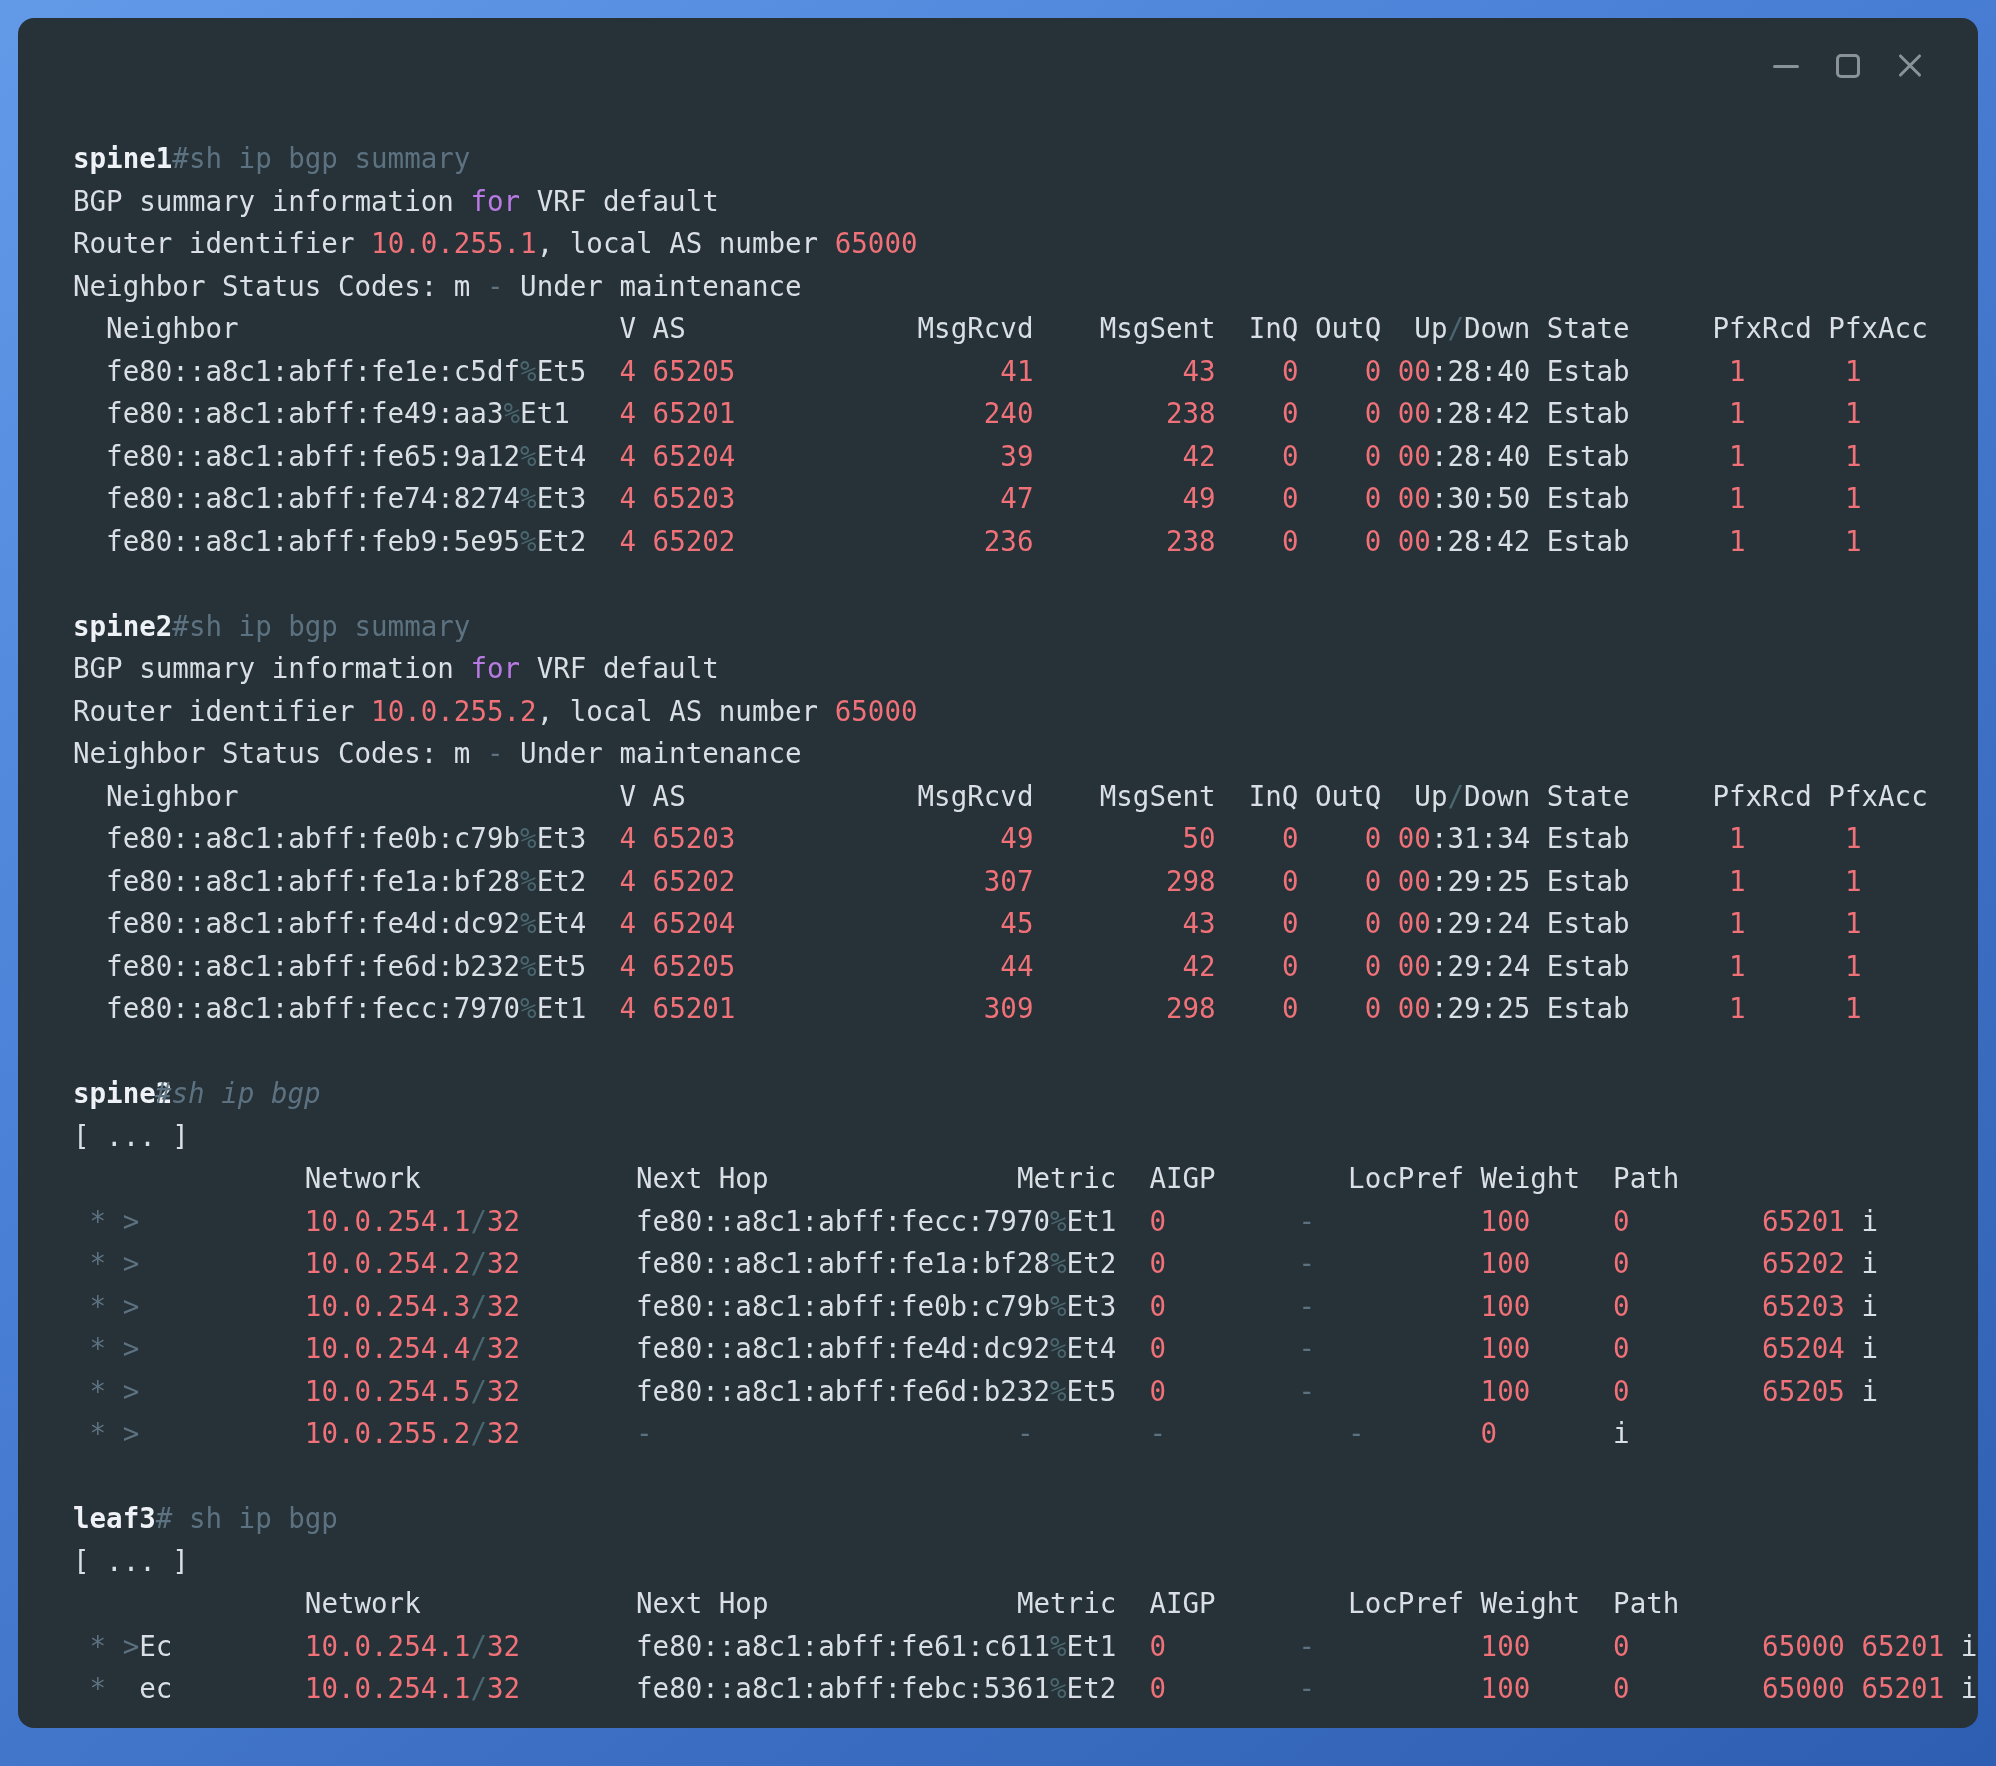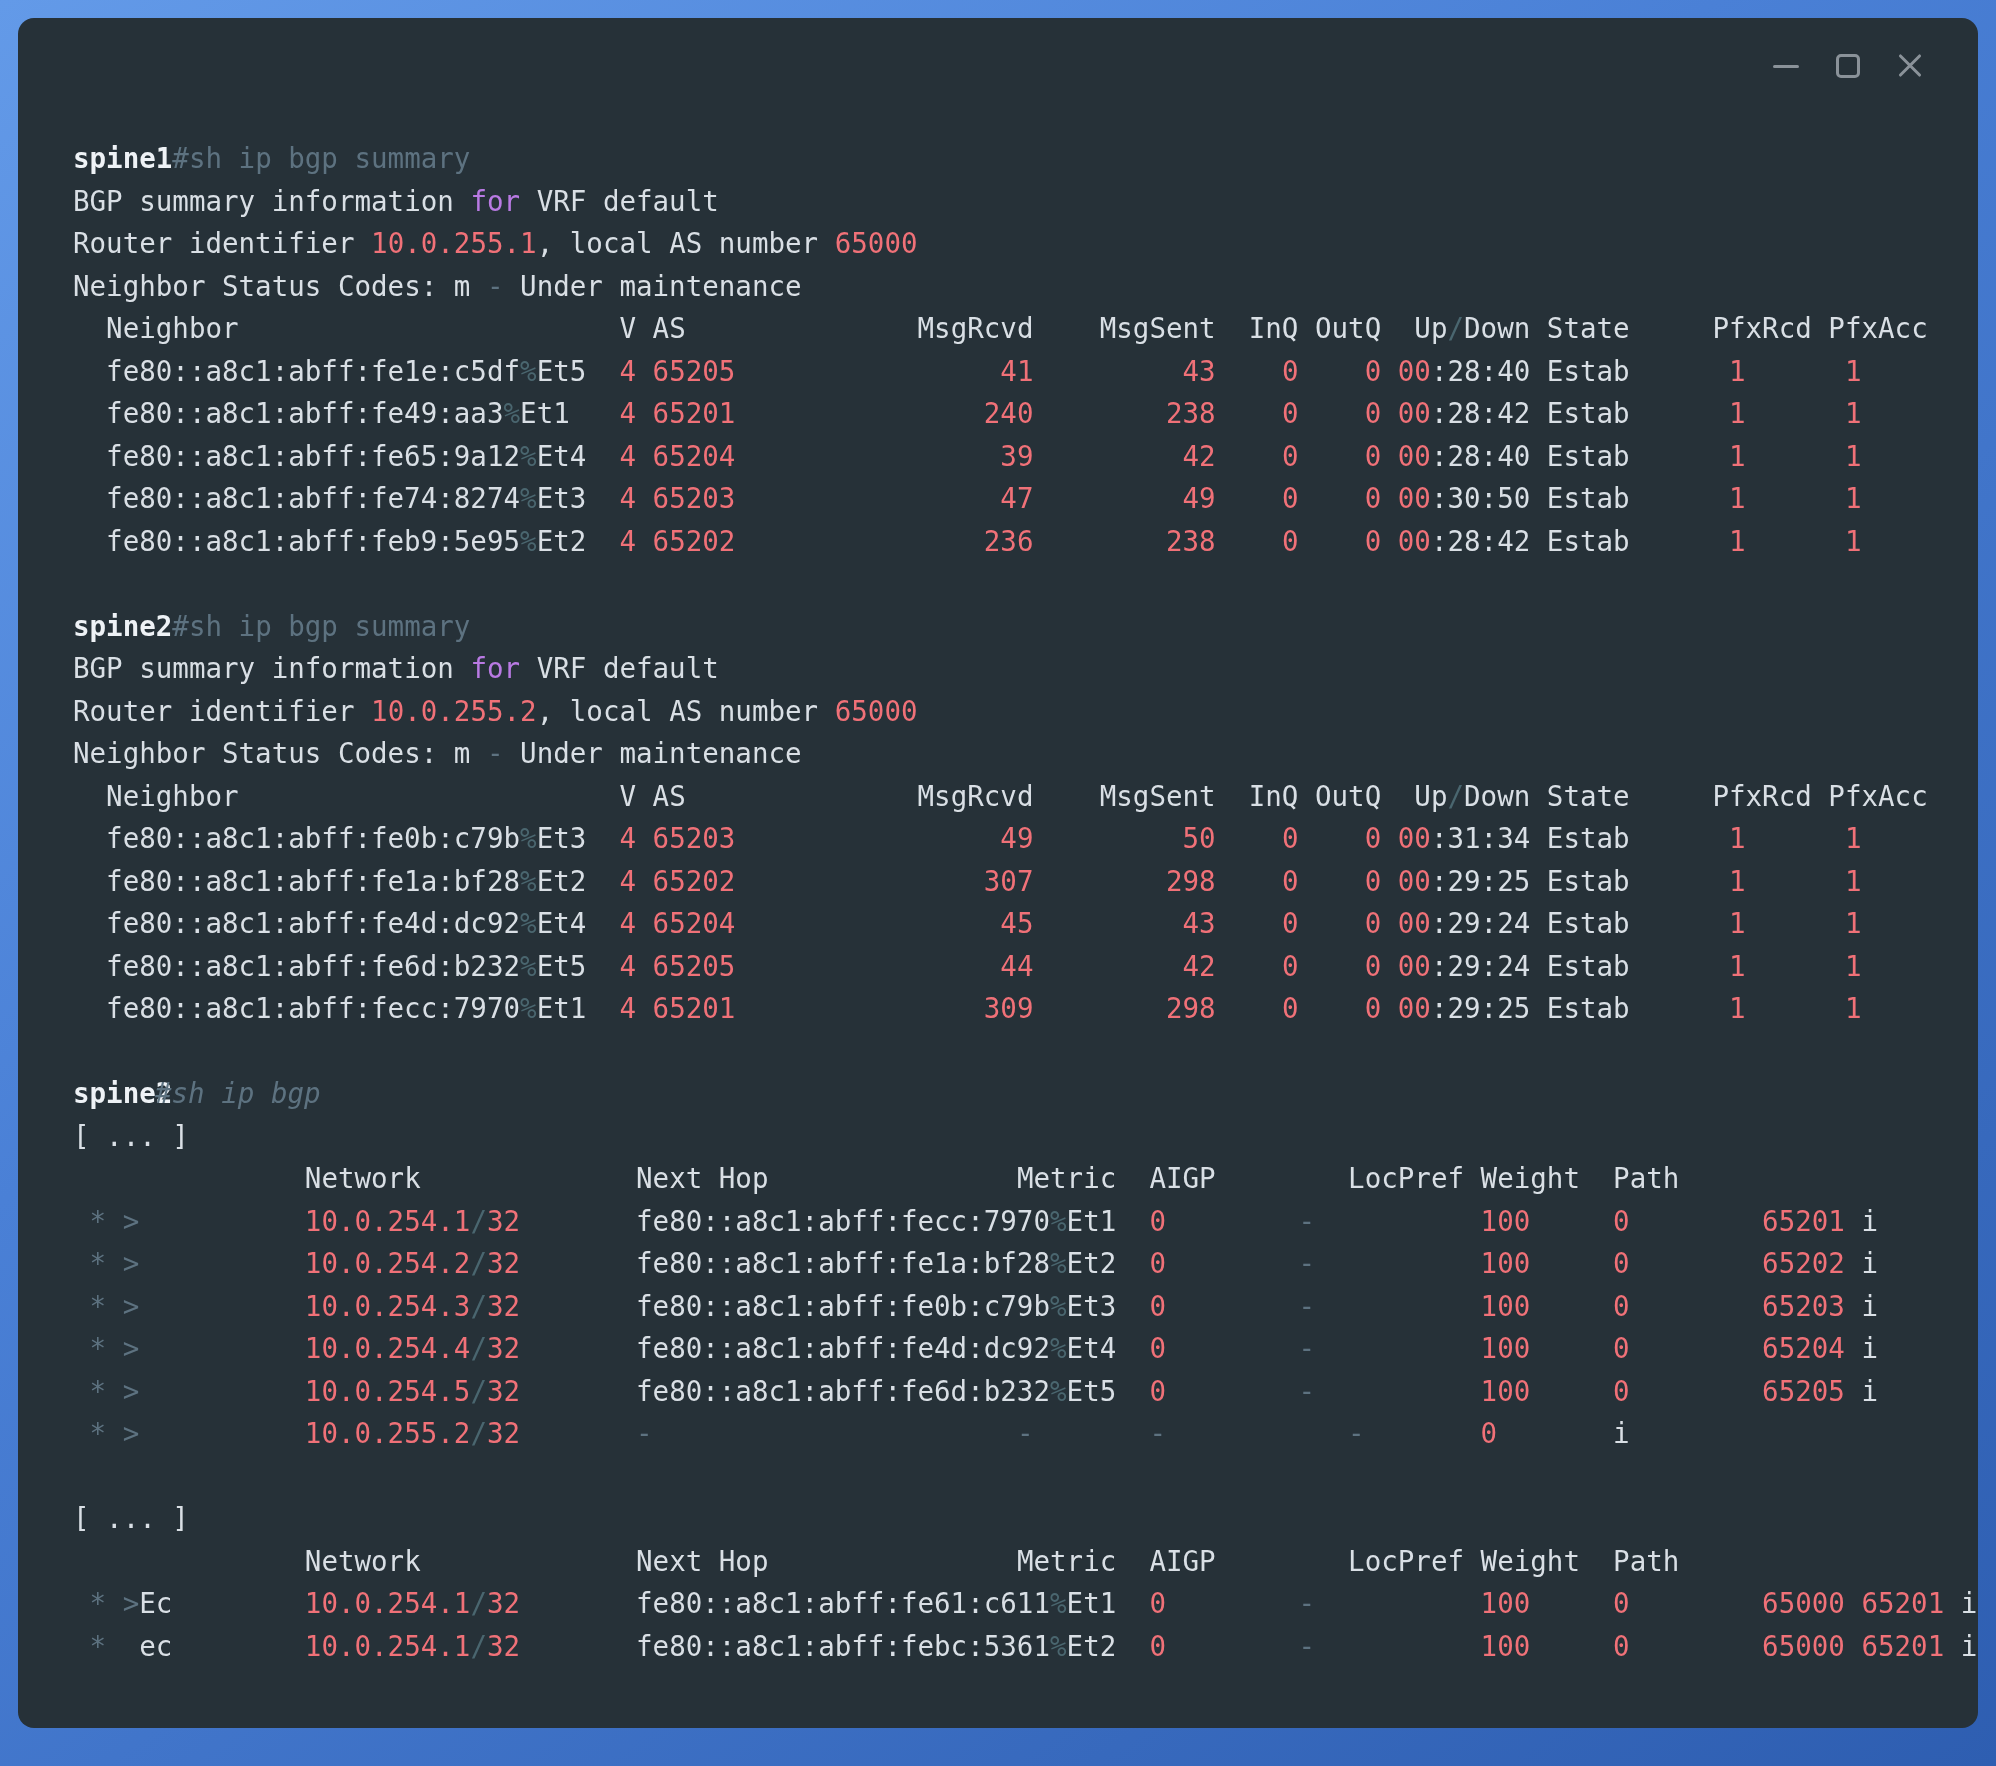--- a/index.html
+++ b/index.html
@@ -71,19 +71,20 @@
         <div class="line"><span class="seg b" style="left: 0px;">spine2</span><span class="seg d" style="left: 82px; font-style: italic;">#sh ip bgp</span></div>
         <div class="line"><span class="seg w" style="left: 0px;">[ ... ]</span></div>
         <div class="line"><span class="seg w" style="left: 231.84px;">Network</span><span class="seg w" style="left: 563.04px;">Next Hop</span><span class="seg w" style="left: 943.92px;">Metric</span><span class="seg w" style="left: 1076.4px;">AIGP</span><span class="seg w" style="left: 1275.12px;">LocPref</span><span class="seg w" style="left: 1407.6px;">Weight</span><span class="seg w" style="left: 1540.08px;">Path</span></div>
         <div class="line"><span class="seg d" style="left: 16.56px;">*</span><span class="seg d" style="left: 49.68px;">&gt;</span><span class="seg r" style="left: 231.84px;">10.0.254.1</span><span class="seg t" style="left: 397.44px;">/</span><span class="seg r" style="left: 414px;">32</span><span class="seg w" style="left: 563.04px;">fe80::a8c1:abff:fecc:7970</span><span class="seg t" style="left: 977.04px;">%</span><span class="seg w" style="left: 993.6px;">Et1</span><span class="seg r" style="left: 1076.4px;">0</span><span class="seg d" style="left: 1225.44px;">-</span><span class="seg r" style="left: 1407.6px;">100</span><span class="seg r" style="left: 1540.08px;">0</span><span class="seg r" style="left: 1689.12px;">65201</span><span class="seg w" style="left: 1788.48px;">i</span></div>
         <div class="line"><span class="seg d" style="left: 16.56px;">*</span><span class="seg d" style="left: 49.68px;">&gt;</span><span class="seg r" style="left: 231.84px;">10.0.254.2</span><span class="seg t" style="left: 397.44px;">/</span><span class="seg r" style="left: 414px;">32</span><span class="seg w" style="left: 563.04px;">fe80::a8c1:abff:fe1a:bf28</span><span class="seg t" style="left: 977.04px;">%</span><span class="seg w" style="left: 993.6px;">Et2</span><span class="seg r" style="left: 1076.4px;">0</span><span class="seg d" style="left: 1225.44px;">-</span><span class="seg r" style="left: 1407.6px;">100</span><span class="seg r" style="left: 1540.08px;">0</span><span class="seg r" style="left: 1689.12px;">65202</span><span class="seg w" style="left: 1788.48px;">i</span></div>
         <div class="line"><span class="seg d" style="left: 16.56px;">*</span><span class="seg d" style="left: 49.68px;">&gt;</span><span class="seg r" style="left: 231.84px;">10.0.254.3</span><span class="seg t" style="left: 397.44px;">/</span><span class="seg r" style="left: 414px;">32</span><span class="seg w" style="left: 563.04px;">fe80::a8c1:abff:fe0b:c79b</span><span class="seg t" style="left: 977.04px;">%</span><span class="seg w" style="left: 993.6px;">Et3</span><span class="seg r" style="left: 1076.4px;">0</span><span class="seg d" style="left: 1225.44px;">-</span><span class="seg r" style="left: 1407.6px;">100</span><span class="seg r" style="left: 1540.08px;">0</span><span class="seg r" style="left: 1689.12px;">65203</span><span class="seg w" style="left: 1788.48px;">i</span></div>
         <div class="line"><span class="seg d" style="left: 16.56px;">*</span><span class="seg d" style="left: 49.68px;">&gt;</span><span class="seg r" style="left: 231.84px;">10.0.254.4</span><span class="seg t" style="left: 397.44px;">/</span><span class="seg r" style="left: 414px;">32</span><span class="seg w" style="left: 563.04px;">fe80::a8c1:abff:fe4d:dc92</span><span class="seg t" style="left: 977.04px;">%</span><span class="seg w" style="left: 993.6px;">Et4</span><span class="seg r" style="left: 1076.4px;">0</span><span class="seg d" style="left: 1225.44px;">-</span><span class="seg r" style="left: 1407.6px;">100</span><span class="seg r" style="left: 1540.08px;">0</span><span class="seg r" style="left: 1689.12px;">65204</span><span class="seg w" style="left: 1788.48px;">i</span></div>
         <div class="line"><span class="seg d" style="left: 16.56px;">*</span><span class="seg d" style="left: 49.68px;">&gt;</span><span class="seg r" style="left: 231.84px;">10.0.254.5</span><span class="seg t" style="left: 397.44px;">/</span><span class="seg r" style="left: 414px;">32</span><span class="seg w" style="left: 563.04px;">fe80::a8c1:abff:fe6d:b232</span><span class="seg t" style="left: 977.04px;">%</span><span class="seg w" style="left: 993.6px;">Et5</span><span class="seg r" style="left: 1076.4px;">0</span><span class="seg d" style="left: 1225.44px;">-</span><span class="seg r" style="left: 1407.6px;">100</span><span class="seg r" style="left: 1540.08px;">0</span><span class="seg r" style="left: 1689.12px;">65205</span><span class="seg w" style="left: 1788.48px;">i</span></div>
         <div class="line"><span class="seg d" style="left: 16.56px;">*</span><span class="seg d" style="left: 49.68px;">&gt;</span><span class="seg r" style="left: 231.84px;">10.0.255.2</span><span class="seg t" style="left: 397.44px;">/</span><span class="seg r" style="left: 414px;">32</span><span class="seg d" style="left: 563.04px;">-</span><span class="seg d" style="left: 943.92px;">-</span><span class="seg d" style="left: 1076.4px;">-</span><span class="seg d" style="left: 1275.12px;">-</span><span class="seg r" style="left: 1407.6px;">0</span><span class="seg w" style="left: 1540.08px;">i</span></div>
         <div class="line"></div>
+        <div class="line"><span class="seg b" style="left: 0px;">leaf3</span><span class="seg d" style="left: 82.8px;"># sh ip bgp</span></div>
         <div class="line"><span class="seg w" style="left: 0px;">[ ... ]</span></div>
         <div class="line"><span class="seg w" style="left: 231.84px;">Network</span><span class="seg w" style="left: 563.04px;">Next Hop</span><span class="seg w" style="left: 943.92px;">Metric</span><span class="seg w" style="left: 1076.4px;">AIGP</span><span class="seg w" style="left: 1275.12px;">LocPref</span><span class="seg w" style="left: 1407.6px;">Weight</span><span class="seg w" style="left: 1540.08px;">Path</span></div>
         <div class="line"><span class="seg d" style="left: 16.56px;">*</span><span class="seg d" style="left: 49.68px;">&gt;</span><span class="seg w" style="left: 66.24px;">Ec</span><span class="seg r" style="left: 231.84px;">10.0.254.1</span><span class="seg t" style="left: 397.44px;">/</span><span class="seg r" style="left: 414px;">32</span><span class="seg w" style="left: 563.04px;">fe80::a8c1:abff:fe61:c611</span><span class="seg t" style="left: 977.04px;">%</span><span class="seg w" style="left: 993.6px;">Et1</span><span class="seg r" style="left: 1076.4px;">0</span><span class="seg d" style="left: 1225.44px;">-</span><span class="seg r" style="left: 1407.6px;">100</span><span class="seg r" style="left: 1540.08px;">0</span><span class="seg r" style="left: 1689.12px;">65000 65201</span><span class="seg w" style="left: 1887.84px;">i</span></div>
         <div class="line"><span class="seg d" style="left: 16.56px;">*</span><span class="seg w" style="left: 66.24px;">ec</span><span class="seg r" style="left: 231.84px;">10.0.254.1</span><span class="seg t" style="left: 397.44px;">/</span><span class="seg r" style="left: 414px;">32</span><span class="seg w" style="left: 563.04px;">fe80::a8c1:abff:febc:5361</span><span class="seg t" style="left: 977.04px;">%</span><span class="seg w" style="left: 993.6px;">Et2</span><span class="seg r" style="left: 1076.4px;">0</span><span class="seg d" style="left: 1225.44px;">-</span><span class="seg r" style="left: 1407.6px;">100</span><span class="seg r" style="left: 1540.08px;">0</span><span class="seg r" style="left: 1689.12px;">65000 65201</span><span class="seg w" style="left: 1887.84px;">i</span></div>
       </div>
   </div>
 </div>
 
 </body></html>

